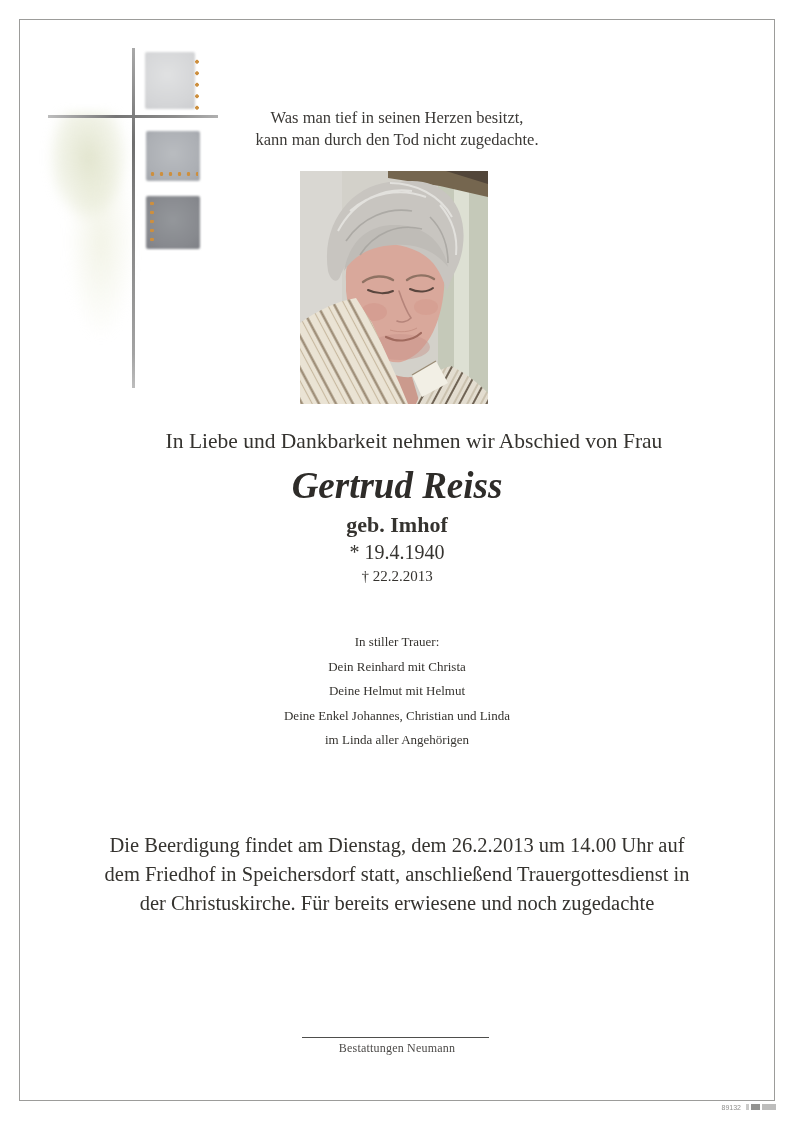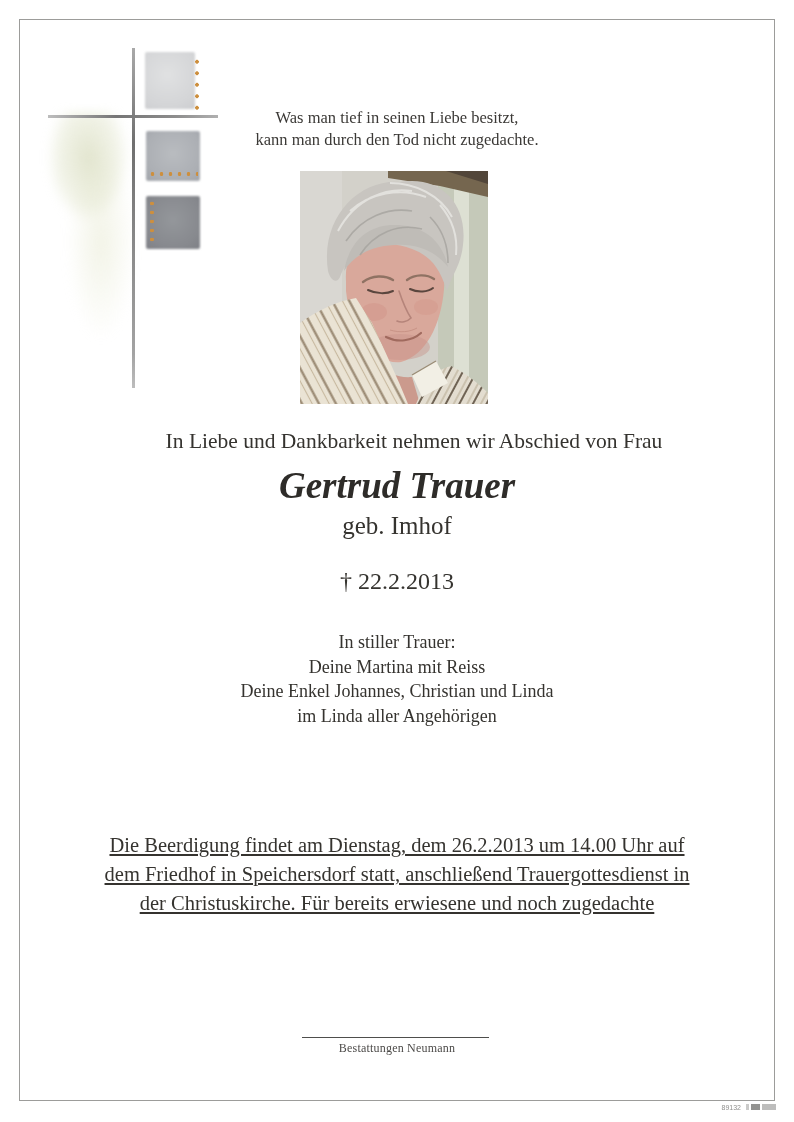--- a/index.html
+++ b/index.html
@@ -50,25 +50,25 @@
        background-image:radial-gradient(circle, #cd8f3e 1.7px, rgba(0,0,0,0) 2.1px);
        background-size:9px 8px;}
   .dots-v3{left:108px;top:155px;width:8px;height:48px;
        background-image:radial-gradient(circle, #cd8f3e 1.7px, rgba(0,0,0,0) 2.1px);
        background-size:8px 9px;}
   
   .center-text{position:absolute;left:0;width:100%;text-align:center;}
   .quote{top:107px;font-size:16.5px;line-height:21.5px;color:#3b3936;}
   .intro{top:429px;font-size:21.5px;padding-left:17px;}
   .name{top:464px;font-size:37px;font-weight:bold;font-style:italic;color:#2e2c29;}
-  .maiden{top:512px;font-size:25px;}
+  .maiden{top:512px;font-size:22px;font-weight:bold;}
   .birth{top:541px;font-size:20px;}
-  .death{top:568px;font-size:24px;}
-  .mourning{top:630px;font-size:18px;line-height:24.5px;}
-  .funeral{top:831px;font-size:20.5px;line-height:29px;text-decoration:underline;}
+  .death{top:568px;font-size:15px;}
+  .mourning{top:630px;font-size:13px;line-height:24.5px;}
+  .funeral{top:831px;font-size:20.5px;line-height:29px;}
   
   .photo{position:absolute;left:300px;top:171px;width:188px;height:233px;overflow:hidden;}
   .photo svg{display:block;}
   
   .footer-rule{position:absolute;left:302px;top:1037px;width:187px;border-top:1px solid #4e4e4c;}
   .footer-name{top:1041px;font-size:12px;color:#4c4a48;letter-spacing:0.2px;}
   .print-row{
     position:absolute;right:18px;top:1103px;height:8px;
     display:flex;align-items:center;gap:5px;
     font-family:"Liberation Sans", sans-serif;
@@ -93,21 +93,21 @@
     <div class="cross-h"></div>
     <div class="sq sq1"></div>
     <div class="sq sq2"></div>
     <div class="sq sq3"></div>
     <div class="dots dots-v1"></div>
     <div class="dots dots-h2"></div>
     <div class="dots dots-v3"></div>
   </div>
 
   <div class="center-text quote">
-    <div>Was man tief in seinen Liebe besitzt,</div>
+    <div>Was man tief in seinen Herzen besitzt,</div>
     <div>kann man durch den Tod nicht zugedachte.</div>
   </div>
 
   <div class="photo">
     <svg width="188" height="233" viewBox="0 0 188 233" xmlns="http://www.w3.org/2000/svg">
       <defs>
         <pattern id="plaidL" width="15" height="15" patternUnits="userSpaceOnUse" patternTransform="rotate(62)">
           <rect width="15" height="15" fill="#eae3d4"></rect>
           <line x1="0" y1="2.5" x2="15" y2="2.5" stroke="#97866f" stroke-width="2.2"></line>
           <line x1="0" y1="8.5" x2="15" y2="8.5" stroke="#c7b89f" stroke-width="1.1"></line>
@@ -148,27 +148,29 @@
 
       <path d="M0,233 L0,152 C18,139 38,130 56,127 L72,152 C84,178 97,206 108,233 Z" fill="url(#plaidL)"></path>
       <path d="M116,233 C127,207 138,198 151,195 C164,201 177,211 188,222 L188,233 Z" fill="url(#plaidR)"></path>
       <polygon points="112,204 136,190 148,212 122,226" fill="#f2efe5"></polygon>
       <path d="M112,204 L136,190" stroke="#9a8c76" stroke-width="1.4"></path>
     </svg>
   </div>
 
   <div class="center-text intro">In Liebe und Dankbarkeit nehmen wir Abschied von Frau</div>
 
-  <div class="center-text name">Gertrud Trauer</div>
+  <div class="center-text name">Gertrud Reiss</div>
   <div class="center-text maiden">geb. Imhof</div>
+  <div class="center-text birth">* 19.4.1940</div>
   <div class="center-text death">† 22.2.2013</div>
 
   <div class="center-text mourning">
     <div>In stiller Trauer:</div>
-    <div>Deine Martina mit Reiss</div>
+    <div>Dein Reinhard mit Christa</div>
+    <div>Deine Helmut mit Helmut</div>
     <div>Deine Enkel Johannes, Christian und Linda</div>
     <div>im Linda aller Angehörigen</div>
   </div>
 
   <div class="center-text funeral">
     <div>Die Beerdigung findet am Dienstag, dem 26.2.2013 um 14.00 Uhr auf</div>
     <div>dem Friedhof in Speichersdorf statt, anschließend Trauergottesdienst in</div>
     <div>der Christuskirche. Für bereits erwiesene und noch zugedachte</div>
   </div>
 

